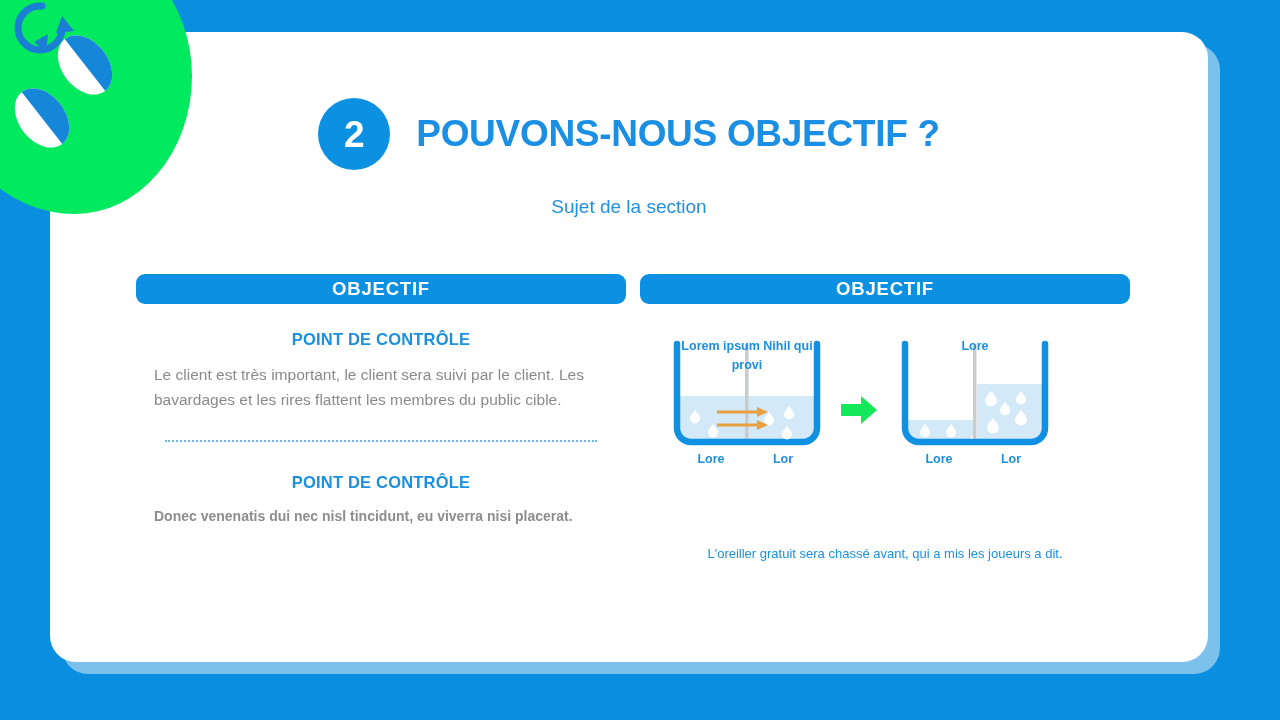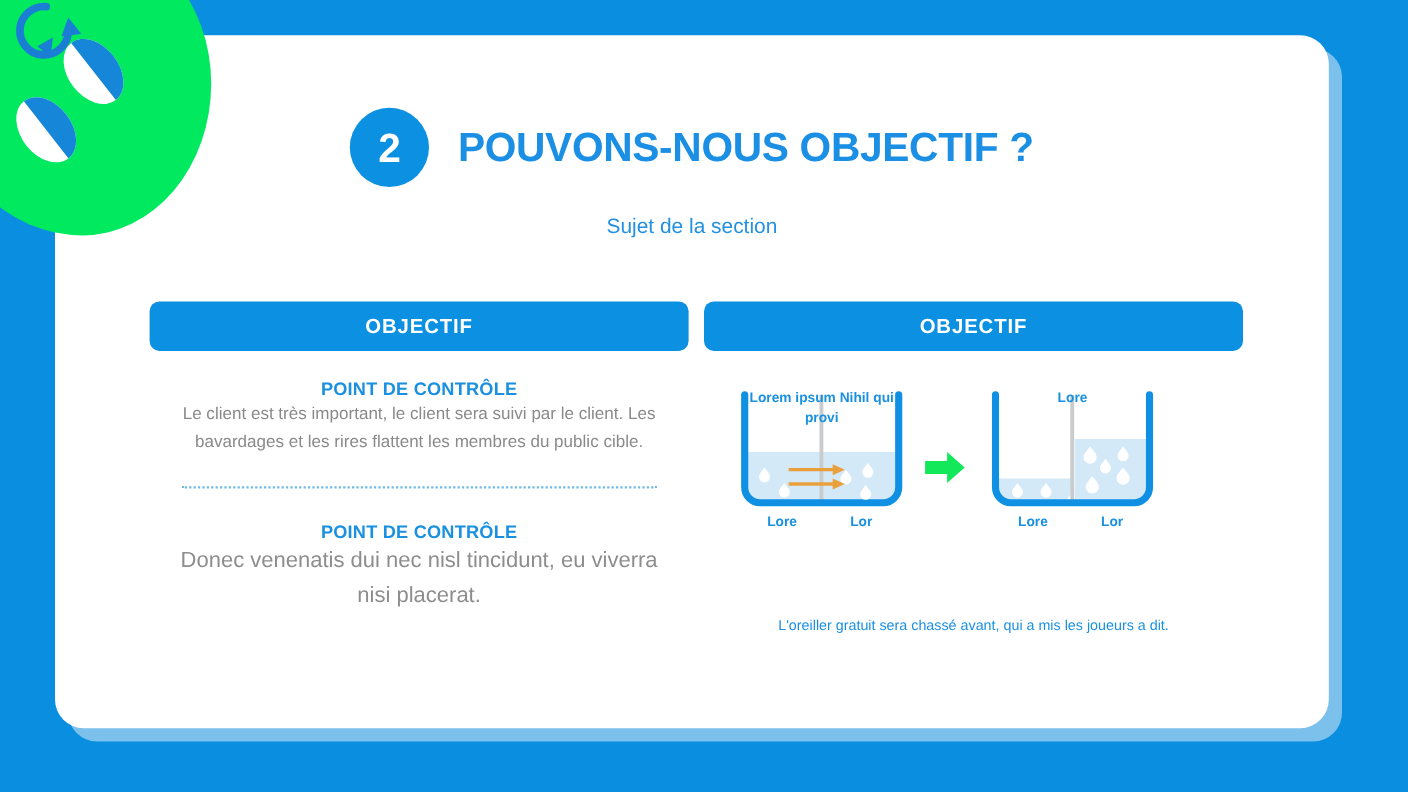--- a/index.html
+++ b/index.html
@@ -103,21 +103,21 @@
     position: absolute;
     left: 136px;
     top: 274px;
     width: 994px;
     display: flex;
     gap: 14px;
   }
   .col { width: 490px; }
 
   .col-header {
-    height: 45px;
+    height: 30px;
     border-radius: 9px;
     background: #0b90e2;
     color: #ffffff;
     font-size: 18.5px;
     font-weight: bold;
     letter-spacing: 0.8px;
     display: flex;
     align-items: center;
     justify-content: center;
   }
@@ -131,29 +131,30 @@
   }
 
   .point-title {
     color: #1a90e0;
     font-size: 16.5px;
     font-weight: bold;
     text-align: center;
     letter-spacing: 0.2px;
   }
   .point-body {
+    margin-top: 13px;
     color: #8a8a8a;
     font-size: 15.5px;
     line-height: 1.62;
-    text-align: center;
   }
   .point-body.lg {
-    font-size: 20px;
+    font-size: 14px;
     color: #8d8d8d;
     line-height: 1.58;
+    font-weight: bold;
   }
 
   .dotted-div {
     margin: 28px auto 30px auto;
     width: 432px;
     height: 1px;
     border-top: 2px dotted #55aee0;
     opacity: 0.85;
   }
 

